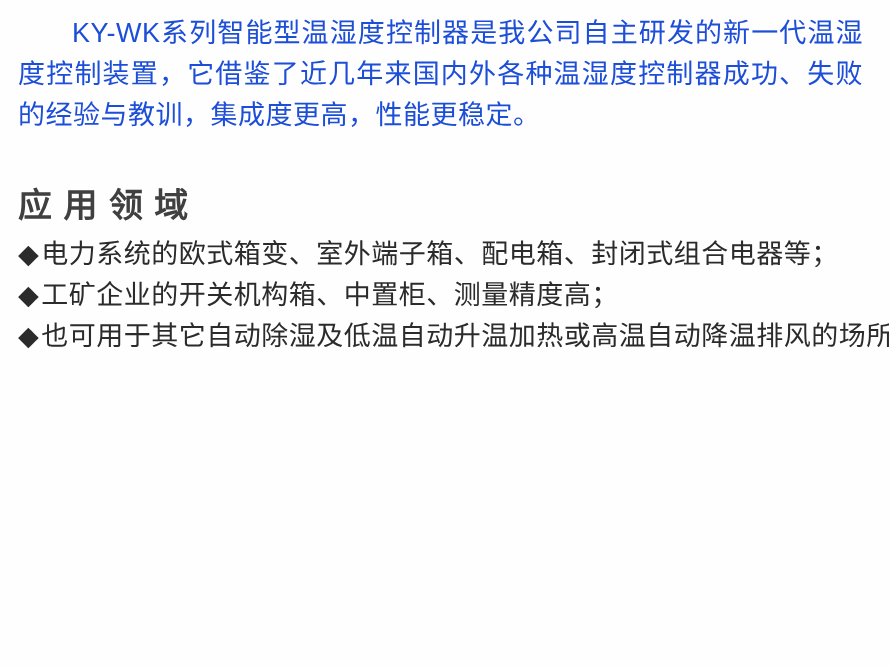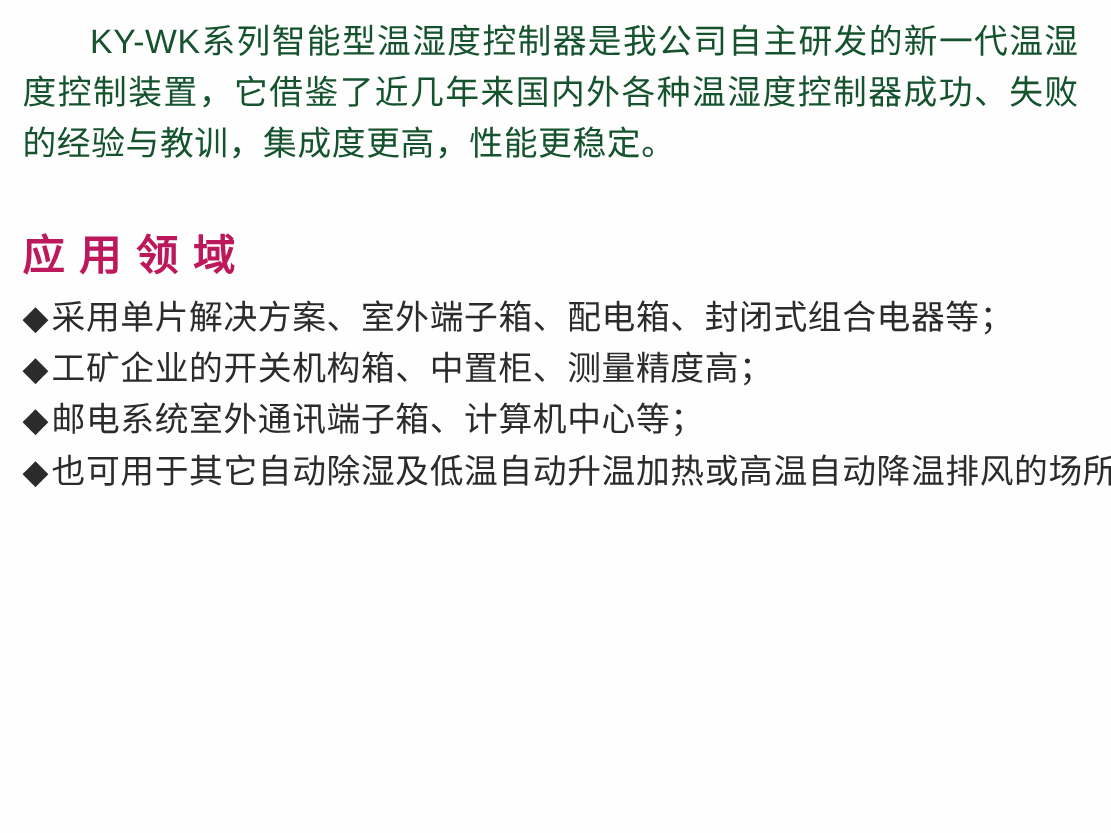--- a/index.html
+++ b/index.html
@@ -22,29 +22,29 @@
     padding: 13px 26px 0 18px;
     background: #fefefe;
   }
   .body-paragraph {
     margin: 0;
     font-size: 27px;
     line-height: 41px;
     text-align: justify;
     text-justify: inter-ideograph;
     text-indent: 2em;
-    color: #14532d;
+    color: #1d4ed8;
     letter-spacing: 0.5px;
   }
   .section-heading {
     margin: 46px 0 6px 0;
     font-size: 34px;
     line-height: 46px;
     font-weight: bold;
-    color: #be185d;
+    color: #404040;
     letter-spacing: 1px;
   }
   .bullet-list {
     margin: 0;
     padding: 0;
     list-style: none;
   }
   .bullet-item {
     margin: 0;
     font-size: 27px;
@@ -64,19 +64,18 @@
 <body>
 
 <div class="page">
 
   <p class="body-paragraph">KY-WK系列智能型温湿度控制器是我公司自主研发的新一代温湿度控制装置，它借鉴了近几年来国内外各种温湿度控制器成功、失败的经验与教训，集成度更高，性能更稳定。</p>
 
 
   <h2 class="section-heading">应 用 领 域</h2>
 
   <ul class="bullet-list">
-    <li class="bullet-item"><i class="bullet-glyph">◆</i><span>采用单片解决方案、室外端子箱、配电箱、封闭式组合电器等；</span></li>
+    <li class="bullet-item"><i class="bullet-glyph">◆</i><span>电力系统的欧式箱变、室外端子箱、配电箱、封闭式组合电器等；</span></li>
     <li class="bullet-item"><i class="bullet-glyph">◆</i><span>工矿企业的开关机构箱、中置柜、测量精度高；</span></li>
-    <li class="bullet-item"><i class="bullet-glyph">◆</i><span>邮电系统室外通讯端子箱、计算机中心等；</span></li>
     <li class="bullet-item"><i class="bullet-glyph">◆</i><span>也可用于其它自动除湿及低温自动升温加热或高温自动降温排风的场所。</span></li>
   </ul>
 
 </div>
 
 </body></html>

